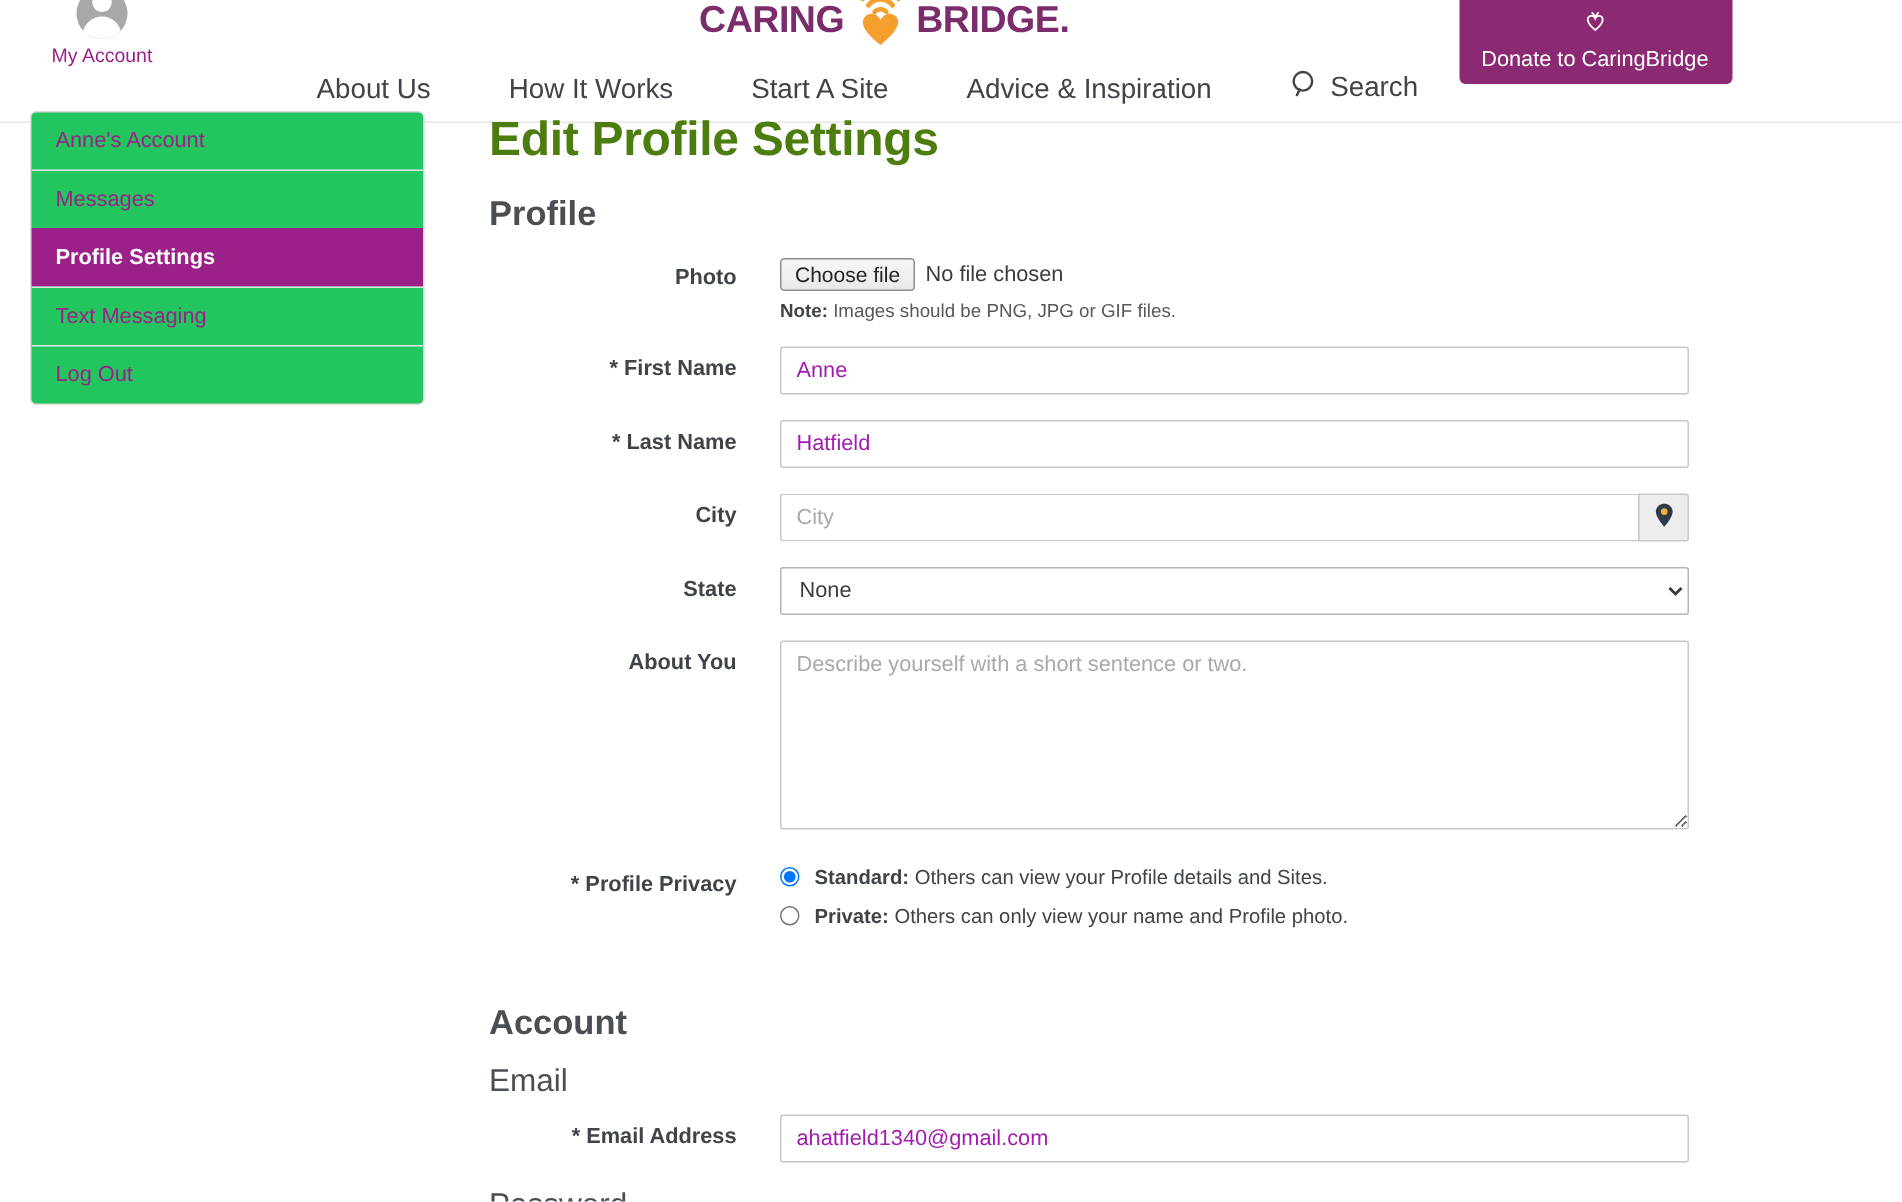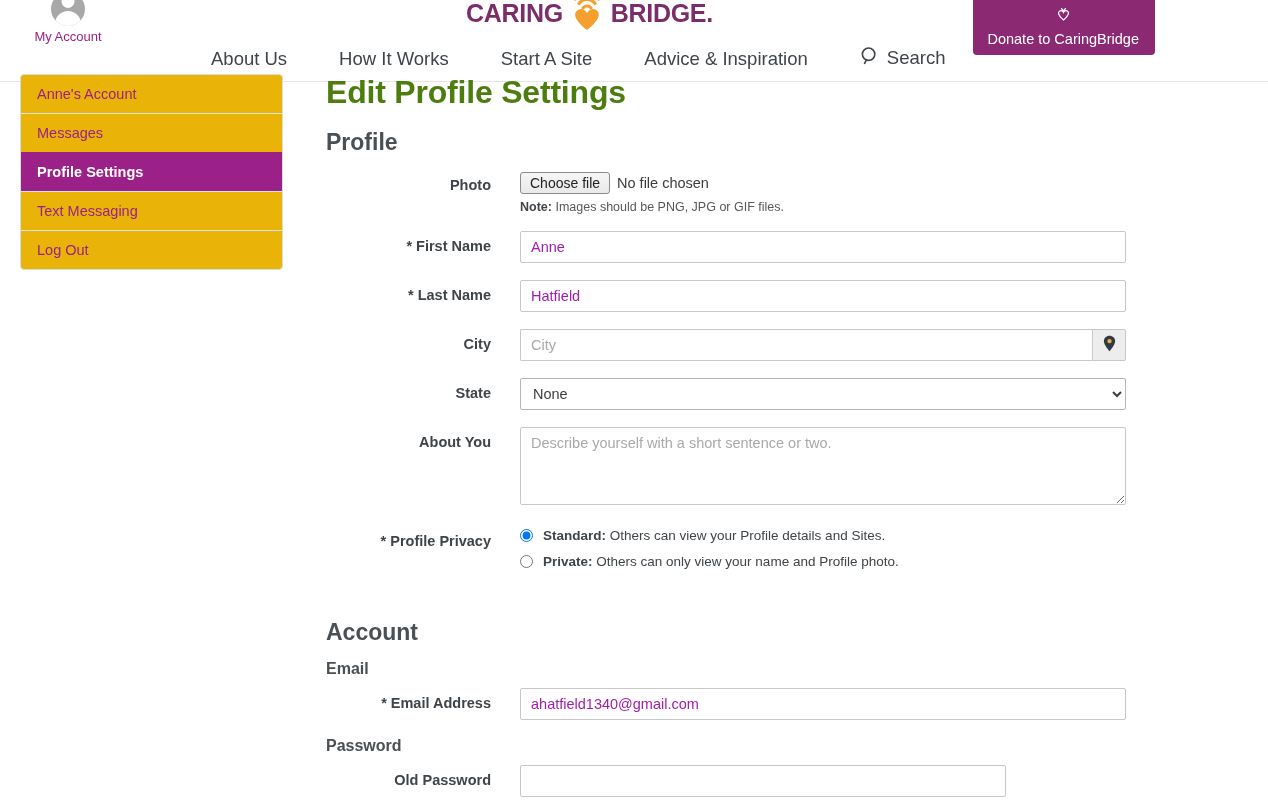--- a/index.html
+++ b/index.html
@@ -117,21 +117,21 @@
 
   
   .page { position: relative; }
 
   .sidebar {
     position: absolute;
     left: 20px; top: -8px;
     width: 263px;
     border: 1px solid #dcdcdc;
     border-radius: 4px;
-    background: #eab308;
+    background: #22c55e;
     overflow: hidden;
   }
   .side-item {
     padding: 11px 0 11px 16px;
     font-size: 14.5px;
     color: #9B2189;
     border-top: 1px solid #e3e3e3;
     cursor: pointer;
     white-space: nowrap;
   }
@@ -155,22 +155,22 @@
     margin: 0 0 18px 0;
     letter-spacing: -0.2px;
   }
   h2.section {
     font-size: 23px;
     font-weight: bold;
     color: #4a4f54;
     margin: 0 0 14px 0;
   }
   h3.subsection {
-    font-size: 16px;
-    font-weight: bold;
+    font-size: 21px;
+    font-weight: normal;
     color: #4a4f54;
     margin: 0 0 10px 0;
   }
 
   .form-row {
     display: flex;
     align-items: flex-start;
     margin-bottom: 17px;
   }
   .form-label {
@@ -240,21 +240,21 @@
     border-radius: 2px;
     padding: 4px 8px;
     font-size: 14.5px;
     font-family: "Liberation Sans", sans-serif;
     color: #3c3c3c;
     background: #fff;
   }
 
   .about-area {
     width: 606px;
-    height: 78px;
+    height: 126px;
     border: 1px solid #c8c8c8;
     border-radius: 2px;
     padding: 7px 10px;
     font-size: 14.5px;
     font-family: "Liberation Sans", sans-serif;
     color: #55595d;
     resize: both;
     outline: none;
   }
   .about-area::placeholder { color: #a9a9a9; }

